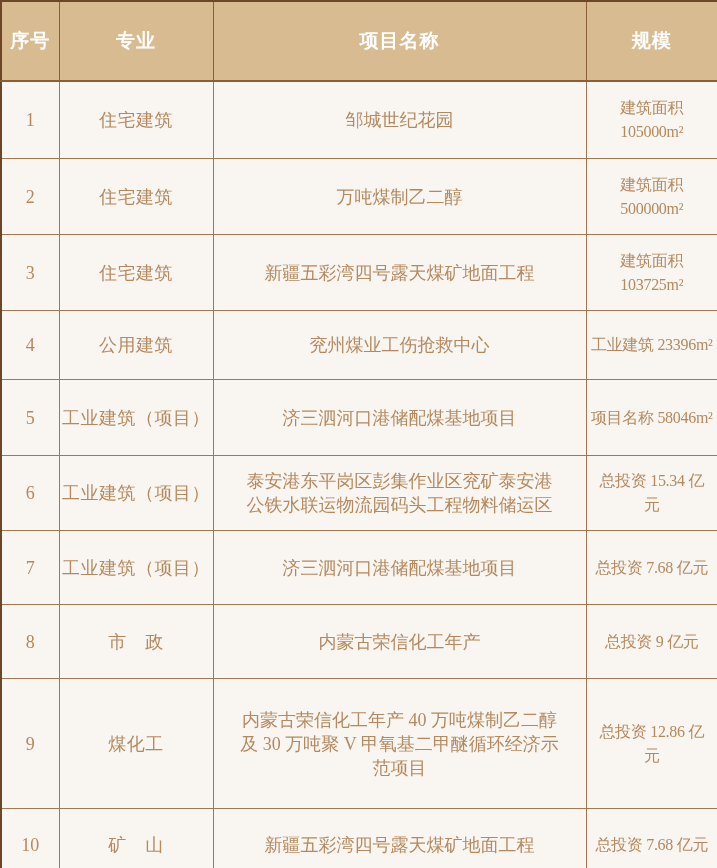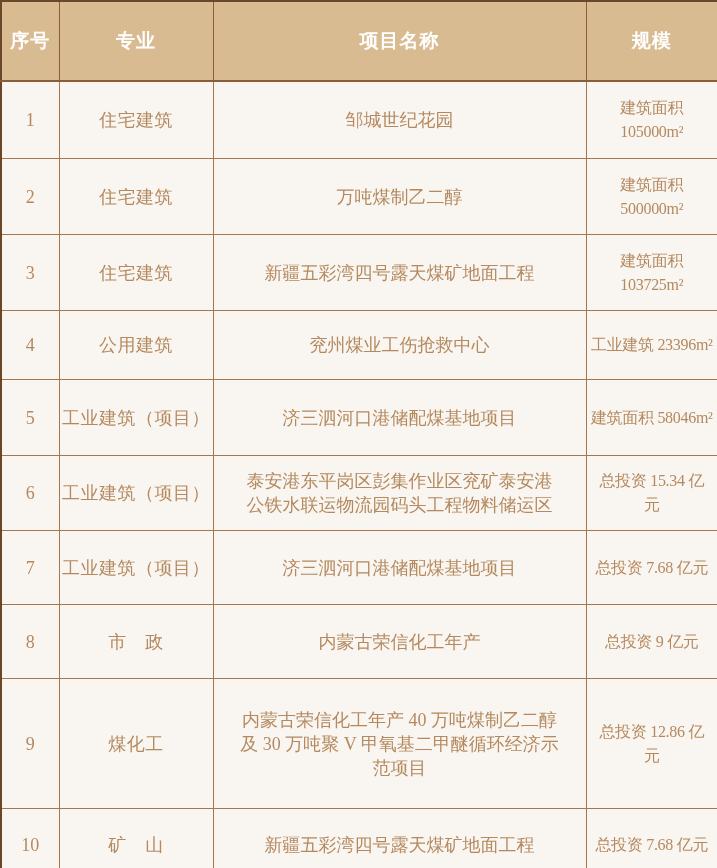--- a/index.html
+++ b/index.html
@@ -161,21 +161,21 @@
         <td class="col-index">
           <div class="cell">5</div>
         </td>
         <td class="col-specialty">
           <div class="cell">工业建筑（项目）</div>
         </td>
         <td class="col-project">
           <div class="cell">济三泗河口港储配煤基地项目</div>
         </td>
         <td class="col-scale">
-          <div class="cell">建筑面积 58046m²</div>
+          <div class="cell">项目名称 58046m²</div>
         </td>
       </tr>
       <tr class="row-6">
         <td class="col-index">
           <div class="cell">6</div>
         </td>
         <td class="col-specialty">
           <div class="cell">工业建筑（项目）</div>
         </td>
         <td class="col-project">

